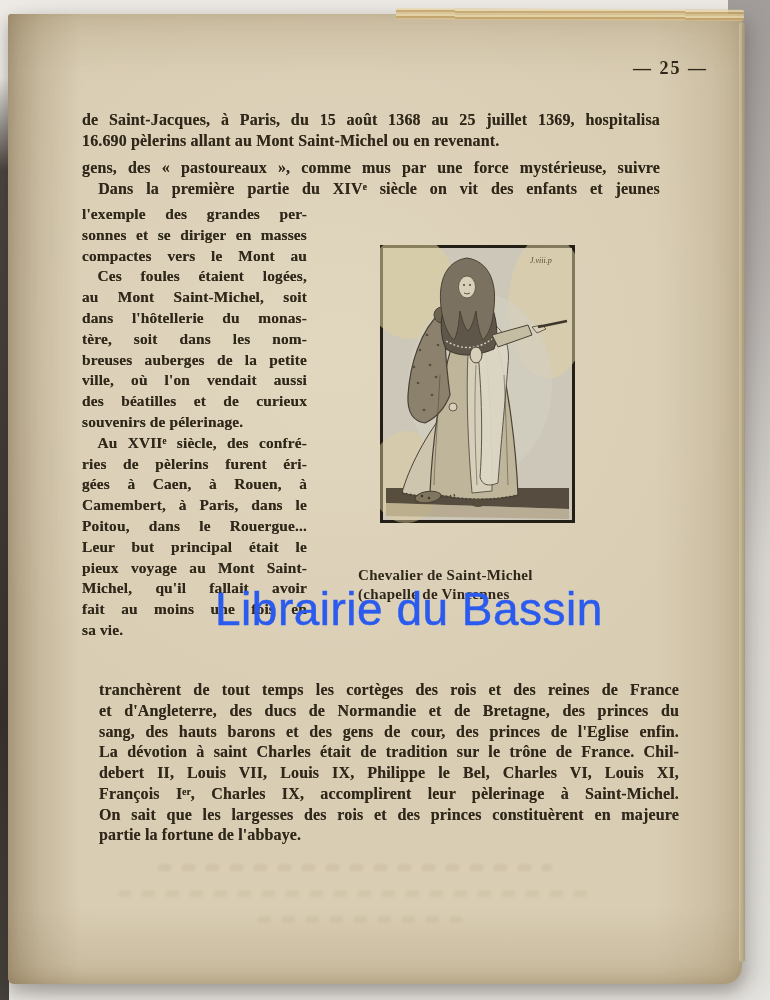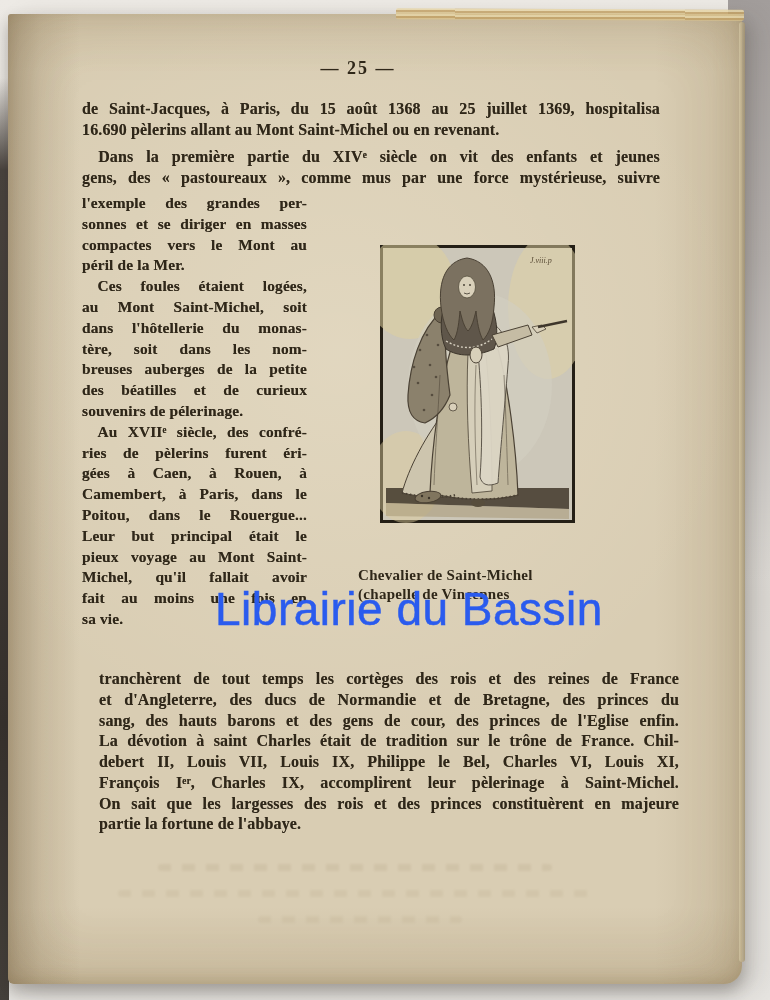--- a/index.html
+++ b/index.html
@@ -46,27 +46,28 @@
     position:absolute;top:8px;right:-3px;width:6px;bottom:22px;
     background:linear-gradient(90deg,#d3c6a4,#a5946f);
     opacity:.8;border-radius:3px;
   }
   .spine-shade{
     position:absolute;left:0;top:0;bottom:0;width:72px;
     background:linear-gradient(90deg,rgba(94,74,46,.26),rgba(94,74,46,.08) 45%,rgba(94,74,46,0));
     border-radius:3px 0 0 6px;
   }
   .page-number{
-    position:absolute;left:0;top:44px;width:700px;text-align:center;
+    position:absolute;left:0;top:44px;width:700px;text-align:right;
     font-size:18px;font-weight:700;color:var(--ink);letter-spacing:2px;
   }
   .para{
     position:absolute;color:var(--ink);font-weight:700;
     letter-spacing:.15px;
     text-shadow:0 0 .4px rgba(47,39,25,.55);
+    margin-top:11px;
   }
   .tline{text-align:justify;text-align-last:justify;}
   .tline.flush{text-align-last:left;}
   .pA{left:74px;top:85px;width:578px;font-size:16px;line-height:20.8px;}
   .pB{left:74px;top:133px;width:578px;font-size:16px;line-height:20.8px;}
   .col{left:74px;top:179px;width:225px;font-size:15.4px;line-height:20.8px;}
   .pD{left:91px;top:655px;width:580px;font-size:16px;line-height:20.75px;}
   .figure-frame{
     position:absolute;left:372px;top:231px;width:160px;height:278px;
   }
@@ -103,33 +104,33 @@
   <div class="edge-right"></div>
   <div class="spine-shade"></div>
 
   <div class="page-number">— 25 —</div>
 
   <div class="para pA">
       <div class="tline">de Saint-Jacques, à Paris, du 15 août 1368 au 25 juillet 1369, hospitalisa</div>
       <div class="tline flush">16.690 pèlerins allant au Mont Saint-Michel ou en revenant.</div>
     </div>
   <div class="para pB">
+      <div class="tline">gens, des « pastoureaux », comme mus par une force mystérieuse, suivre</div>
       <div class="tline"> Dans la première partie du XIVᵉ siècle on vit des enfants et jeunes</div>
-      <div class="tline">gens, des « pastoureaux », comme mus par une force mystérieuse, suivre</div>
     </div>
   <div class="para col">
       <div class="tline">l'exemple des grandes per-</div>
       <div class="tline">sonnes et se diriger en masses</div>
       <div class="tline">compactes vers le Mont au</div>
-      <div class="tline flush">péril de la Mer.</div>
       <div class="tline"> Ces foules étaient logées,</div>
       <div class="tline">au Mont Saint-Michel, soit</div>
       <div class="tline">dans l'hôtellerie du monas-</div>
       <div class="tline">tère, soit dans les nom-</div>
       <div class="tline">breuses auberges de la petite</div>
+      <div class="tline">ville, où l'on vendait aussi</div>
       <div class="tline">des béatilles et de curieux</div>
       <div class="tline flush">souvenirs de pélerinage.</div>
       <div class="tline"> Au XVIIᵉ siècle, des confré-</div>
       <div class="tline">ries de pèlerins furent éri-</div>
       <div class="tline">gées à Caen, à Rouen, à</div>
       <div class="tline">Camembert, à Paris, dans le</div>
       <div class="tline">Poitou, dans le Rouergue...</div>
       <div class="tline">Leur but principal était le</div>
       <div class="tline">pieux voyage au Mont Saint-</div>
       <div class="tline">Michel, qu'il fallait avoir</div>

